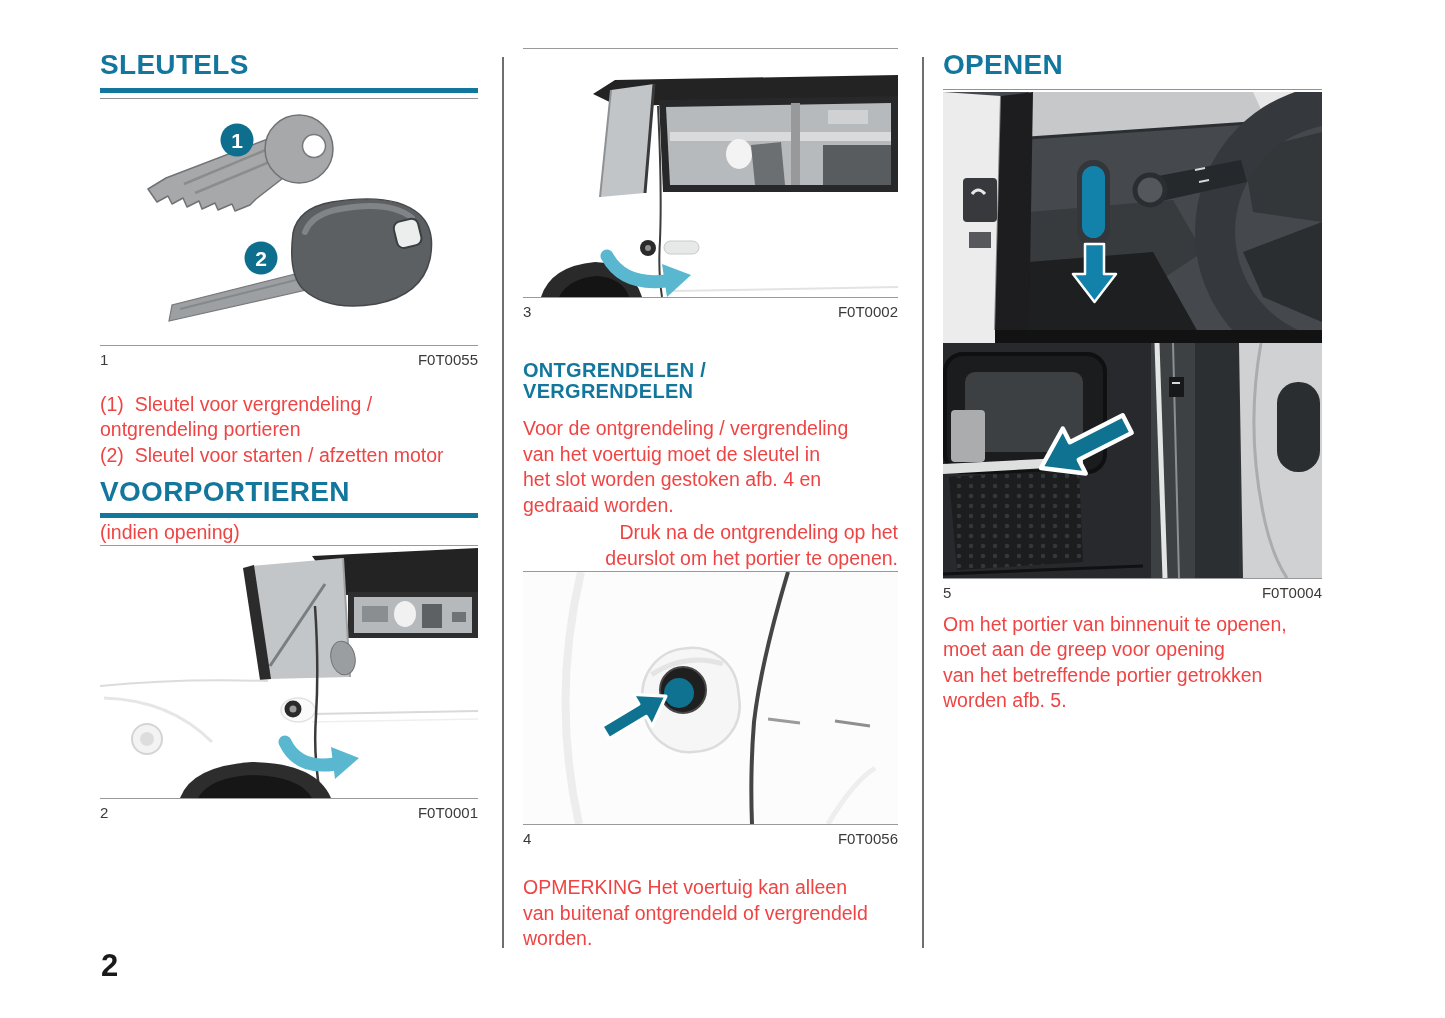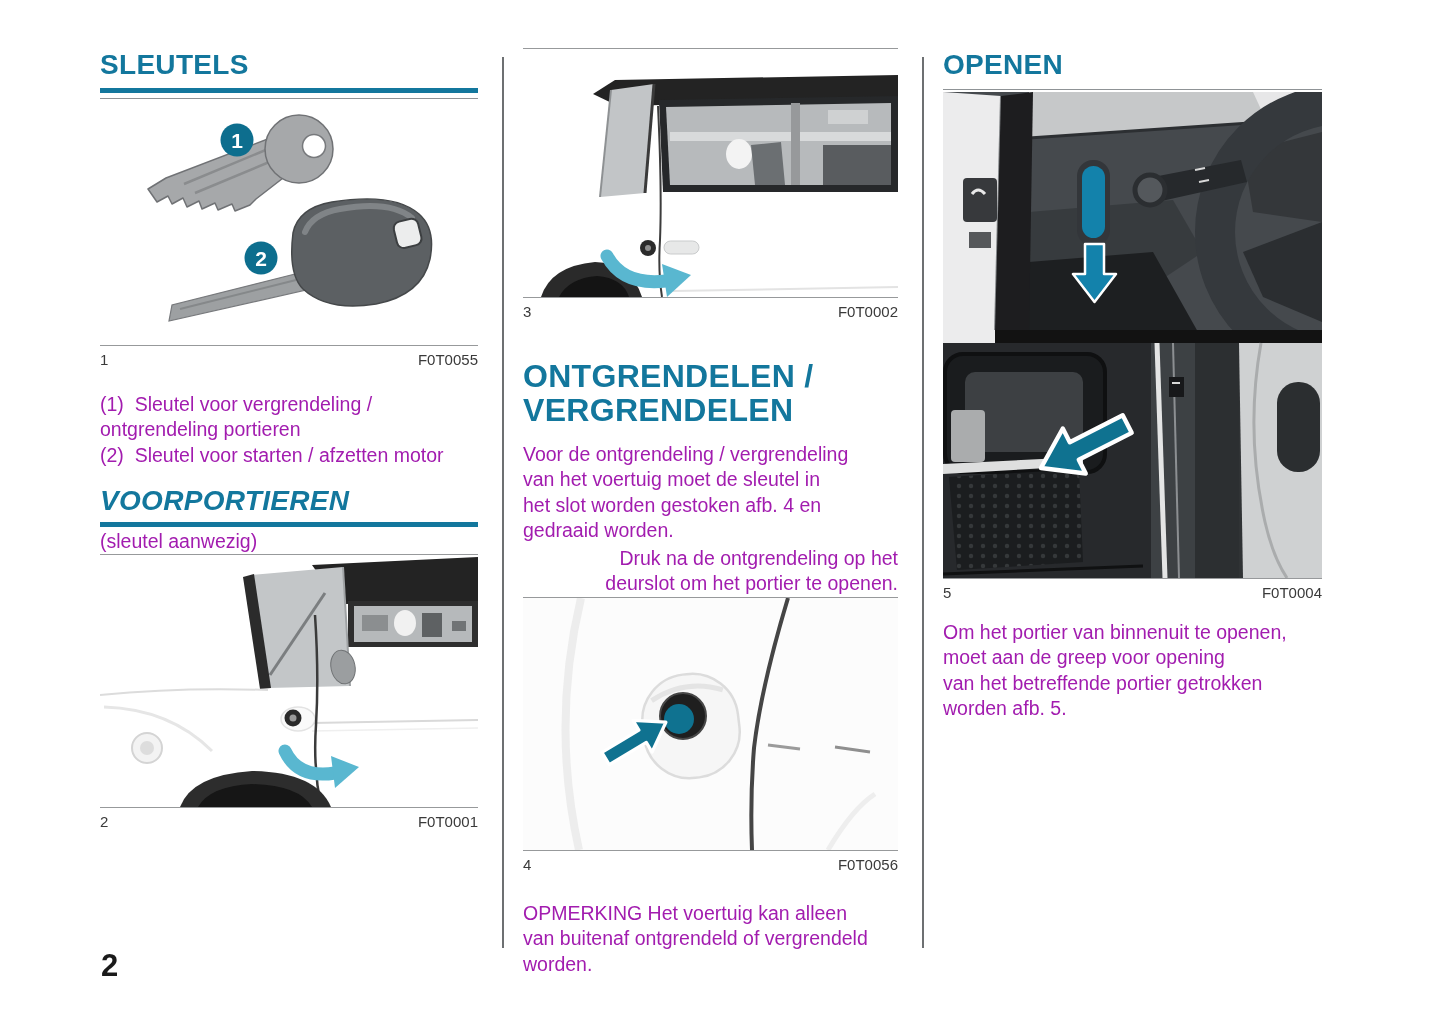--- a/index.html
+++ b/index.html
@@ -12,46 +12,46 @@
   #vdiv1 { left:502px; } #vdiv2 { left:922px; }
   .col { position:absolute; }
   #col-left  { left:100px; top:50px; width:378px; }
   #col-mid   { left:523px; top:48px; width:375px; }
   #col-right { left:943px; top:50px; width:379px; }
 
   .sec-title {
     margin:0; font-size:28px; font-weight:700; color:#13779d;
     letter-spacing:0.3px; line-height:1.06; white-space:pre-line;
   }
-  .sec-title.mid { font-size:32px; }
+  .sec-title.mid { font-size:20px; }
   .rule-blue { height:5px; background:#13779d; margin-top:8px; }
   .rule-gray { height:1px; background:#8f9396; margin-top:5px; }
 
   .body-text {
-    margin:0; font-size:19.5px; line-height:25.5px; color:#a21caf;
+    margin:0; font-size:19.5px; line-height:25.5px; color:#ef4444;
     white-space:pre-line;
   }
   .subtitle { margin-top:2px; }
 
   figure.fig { margin:0; }
   .fig-top-rule { border-top:1px solid #97999b; }
   .fig-img { display:block; }
   .figcap {
     display:flex; justify-content:space-between; align-items:flex-start;
     border-top:1px solid #97999b; padding-top:5px;
     font-size:15px; color:#3a3a3a; line-height:1.2;
   }
   .page-number {
     position:absolute; left:101px; top:948px;
     font-size:31px; font-weight:700; color:#1a1a1a;
   }
   .mt23 { margin-top:23px; }  .mt10 { }
-  .mt9  { margin-top:18px;font-style:italic; }   .mt6  { margin-top:14px; }
+  .mt9  { margin-top:9px; }   .mt6  { margin-top:14px; }
   .mt5  { margin-top:5px; }   .mt40 { margin-top:39px; }
-  .mt20 { margin-top:27px; }  .mt22 { margin-top:18px; }
+  .mt20 { margin-top:27px; }  .mt22 { margin-top:10px; }
   .mt2  { margin-top:2px;text-align:right; }
   .badge-num { font-size:21px; font-weight:700; fill:#ffffff; text-anchor:middle; }
 </style>
 </head>
 <body>
 
 <svg width="0" height="0" style="position:absolute" aria-hidden="true">
   <defs>
     <path id="arrow-shape" d="M-40,-9 L14,-9 L14,-23 L48,0 L14,23 L14,9 L-40,9 Z" stroke-linejoin="round"></path>
     <pattern id="net" width="12" height="10" patternUnits="userSpaceOnUse">
@@ -100,21 +100,21 @@
         <span>F0T0055</span>
       </figcaption>
     </figure>
 
     <p class="body-text mt23">(1)&nbsp; Sleutel voor vergrendeling /
 ontgrendeling portieren</p>
     <p class="body-text mt10">(2)&nbsp; Sleutel voor starten / afzetten motor</p>
 
     <h1 class="sec-title mt9">VOORPORTIEREN</h1>
     <div class="rule-blue" style="margin-top:6px"></div>
-    <p class="body-text subtitle">(sleutel aanwezig)</p>
+    <p class="body-text subtitle">(indien opening)</p>
 
     <figure class="fig fig-top-rule mt5">
       <svg class="fig-img" width="378" height="252" viewBox="0 0 378 252">
         <rect width="378" height="252" fill="#ffffff"></rect>
         <path d="M212,10 L378,2 L378,50 L350,46 L246,49 L236,44 Z" fill="#232323"></path>
         <rect x="248" y="46" width="130" height="46" fill="#2e2e2e"></rect>
         <rect x="254" y="51" width="118" height="36" fill="#b6b9bb"></rect>
         <rect x="262" y="60" width="26" height="16" fill="#8b8e90"></rect>
         <ellipse cx="305" cy="68" rx="11" ry="13" fill="#f1f1f1"></ellipse>
         <rect x="322" y="58" width="20" height="24" fill="#5e6163"></rect>

